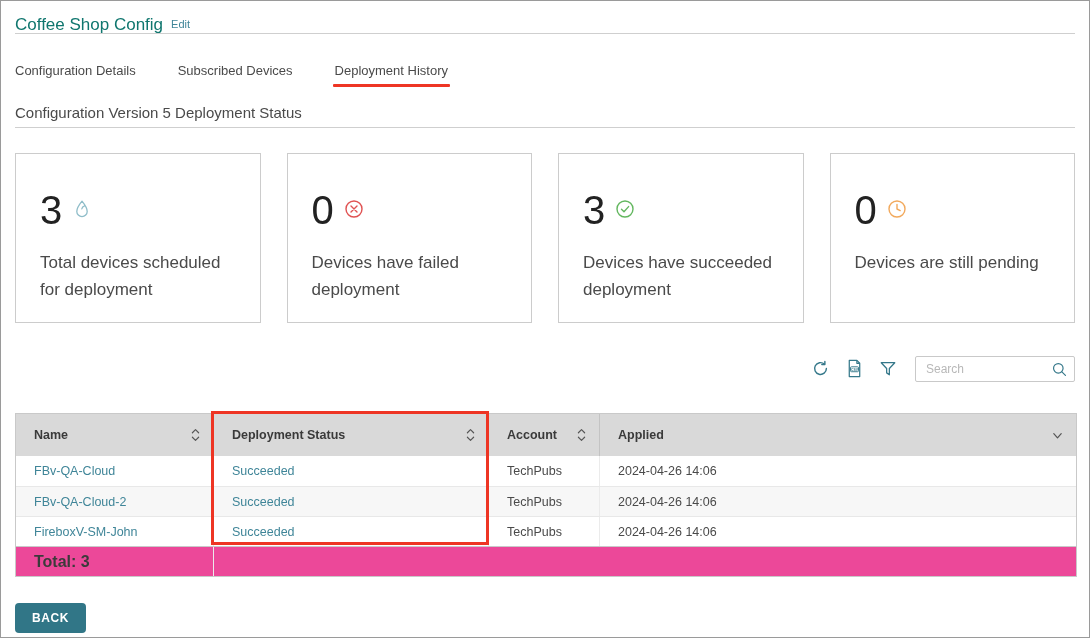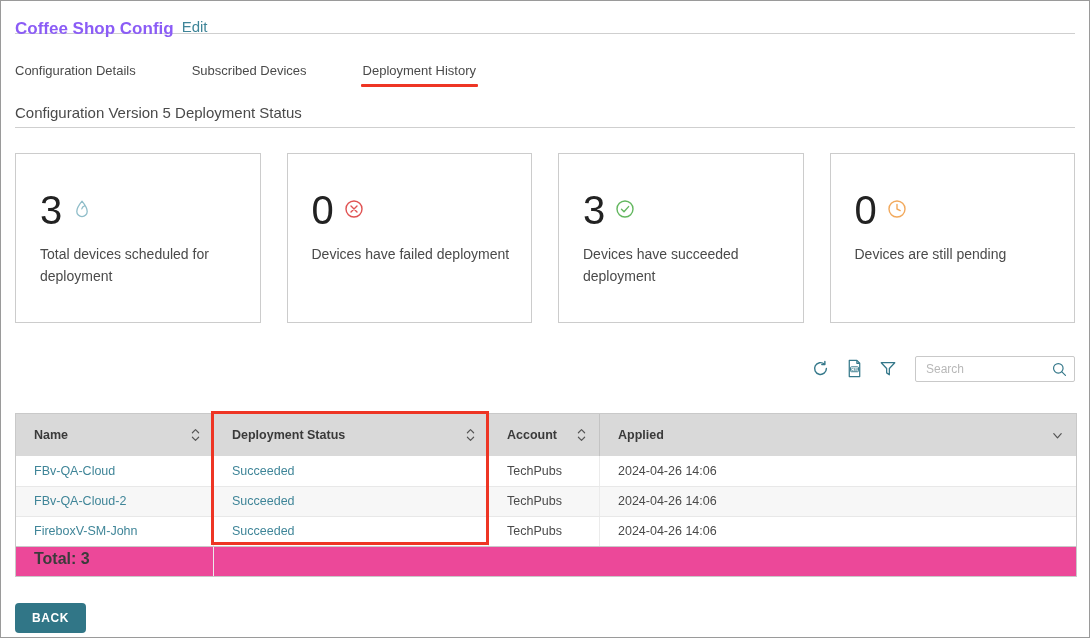--- a/index.html
+++ b/index.html
@@ -2,55 +2,55 @@
 <html><head>
 <meta charset="utf-8">
 <style>
   * { margin:0; padding:0; box-sizing:border-box; }
   html,body { width:1090px; height:638px; }
   body { font-family:"Liberation Sans","DejaVu Sans",sans-serif; background:#fff; color:#4a4a4a; }
   .page { position:relative; width:1090px; height:638px; background:#fff; border:1px solid #9a9a9a; overflow:hidden; }
 
   
   .title-bar { position:absolute; left:14px; right:14px; top:0; height:33px; border-bottom:1px solid #cfcfcf; }
-  .page-title { display:inline-block; margin-top:7px; font-size:17px; font-weight:700; color:#8b5cf6; }
-  .edit-link { display:inline-block; margin-left:8px; font-size:15px; color:#3f8598; cursor:pointer; vertical-align:2px;margin-top:17px; }
-
-  
-  .tabs { position:absolute; left:14px; top:62px; display:flex; gap:56px; font-size:13px; color:#4a4a4a; }
+  .page-title { display:inline-block; margin-top:7px; font-size:17px; font-weight:400; color:#0f766e; }
+  .edit-link { display:inline-block; margin-left:8px; font-size:11px; color:#3f8598; cursor:pointer; vertical-align:2px;margin-top:17px; }
+
+  
+  .tabs { position:absolute; left:14px; top:62px; display:flex; gap:42px; font-size:13px; color:#4a4a4a; }
   .tab { position:relative; cursor:pointer; white-space:nowrap; }
   .annotation-underline { position:absolute; left:-2px; right:-2px; bottom:-9px; height:3px; background:#ee3524; border-radius:1px; }
 
   
   .section-bar { position:absolute; left:14px; right:14px; top:103px; height:24px; border-bottom:1px solid #cfcfcf; }
   .section-title { font-size:15px; color:#4a4a4a; font-weight:400; }
 
   
   .cards { position:absolute; left:14px; right:14px; top:152px; height:170px; display:flex; gap:26px; }
   .card { flex:1; border:1px solid #cccccc; background:#fff; padding:36px 20px 0 24px; }
   .stat-row { display:flex; align-items:flex-start; gap:10px; }
   .stat-value { font-size:40px; line-height:1; color:#222; font-weight:400; }
   .stat-icon { margin-top:9px; }
-  .stat-label { margin-top:13px; font-size:14px; line-height:1.6; color:#4a4a4a; }
+  .stat-label { margin-top:19px; font-size:17px; line-height:1.6; color:#4a4a4a; }
 
   
   .toolbar { position:absolute; right:14px; top:354px; height:27px; display:flex; align-items:center; gap:8px; }
   .icon-btn { width:26px; height:26px; display:flex; align-items:center; justify-content:center; cursor:pointer; background:transparent; border:none; }
   .search-wrap { position:relative; margin-left:6px; }
   .search-input { width:160px; height:26px; border:1px solid #c9c9c9; border-radius:2px; padding:0 30px 0 10px; font-size:12px; color:#4a4a4a; outline:none; font-family:inherit; }
   .search-input::placeholder { color:#b8b8b8; }
   .search-icon { position:absolute; right:7px; top:5px; pointer-events:none; }
 
   
   .table { position:absolute; left:14px; top:412px; width:1062px; border:1px solid #c9c9c9; background:#fff; }
   .t-header { display:flex; height:42px; background:#d9d9d9; font-size:12.5px; color:#3a3a3a; }
   .th { display:flex; align-items:center; justify-content:space-between; padding:0 12px 0 18px; border-right:1px solid #c3c3c3; cursor:pointer;font-weight:bold; }
   .t-row { display:flex; height:30px; font-size:12.5px; background:#fff; border-top:1px solid #e8e8e8; }
   .t-row.alt { background:#f7f7f7; }
-  .td { display:flex; align-items:flex-end; padding:8px 18px; border-right:1px solid #ebebeb; overflow:hidden; white-space:nowrap; }
+  .td { display:flex; align-items:center; padding:8px 18px; border-right:1px solid #ebebeb; overflow:hidden; white-space:nowrap; }
   .col-name { width:198px; }
   .col-status { width:275px; }
   .col-account { width:111px; }
   .col-applied { flex:1; border-right:none !important; }
   .cell-link { color:#3f8598; cursor:pointer; text-decoration:none; }
   .t-footer { display:flex; height:30px; border-top:1px solid #c9c9c9; background:#ec4899; }
   .t-footer .td { font-weight:bold; color:#3b3b3b; }
   .t-footer .fill { flex:1; border-right:none; }
 
   

